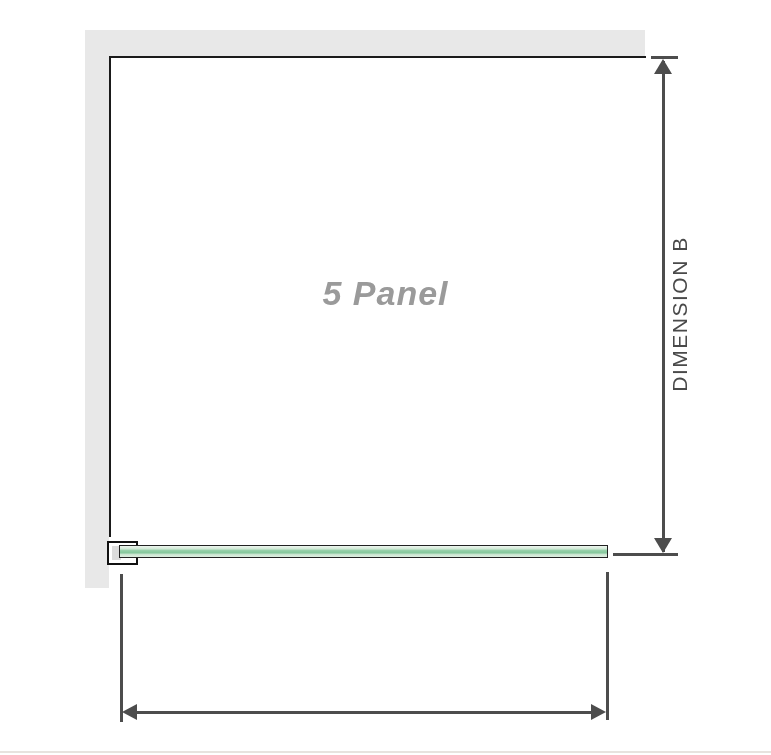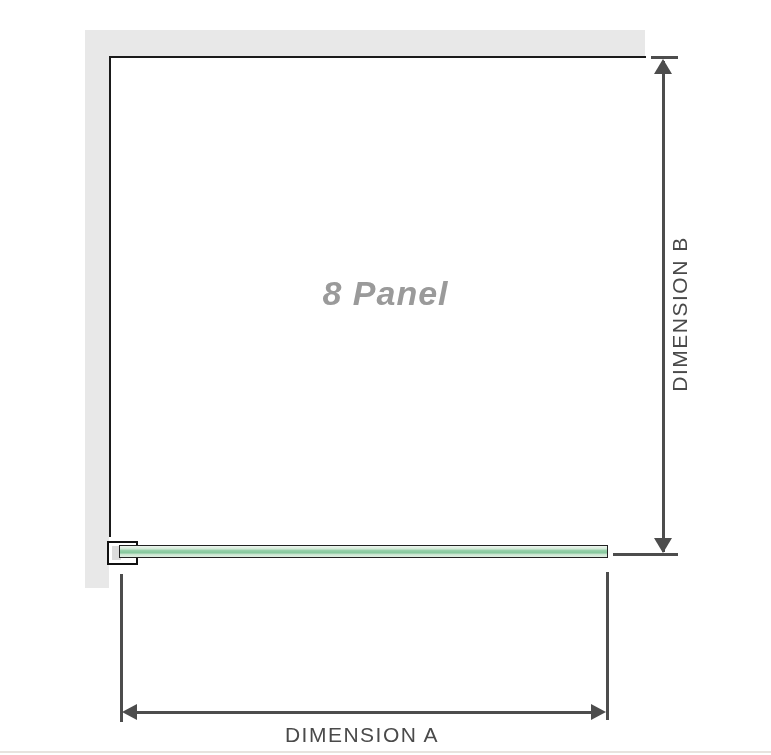--- a/index.html
+++ b/index.html
@@ -107,31 +107,30 @@
 
   <div class="abs wall-top"></div>
   <div class="abs wall-left"></div>
   <div class="abs edge-top"></div>
   <div class="abs edge-left"></div>
 
   <div class="abs bracket"></div>
   <div class="abs bracket-shadow"></div>
   <div class="abs glass-panel"></div>
 
-  <div class="abs panel-label">8 Panel</div>
+  <div class="abs panel-label">5 Panel</div>
 
   <div class="abs dimB-tick-top"></div>
   <div class="abs dimB-tick-bottom"></div>
   <div class="abs dimB-line"></div>
   <div class="abs dimB-arrow-up"></div>
   <div class="abs dimB-arrow-down"></div>
   <div class="abs dimB-label">DIMENSION B</div>
 
   <div class="abs dimA-ext-left"></div>
   <div class="abs dimA-ext-right"></div>
   <div class="abs dimA-line"></div>
   <div class="abs dimA-arrow-left"></div>
   <div class="abs dimA-arrow-right"></div>
-  <div class="abs dimA-label">DIMENSION A</div>
 
   <div class="abs bottom-rule"></div>
 
 </div>
 
 </body></html>

